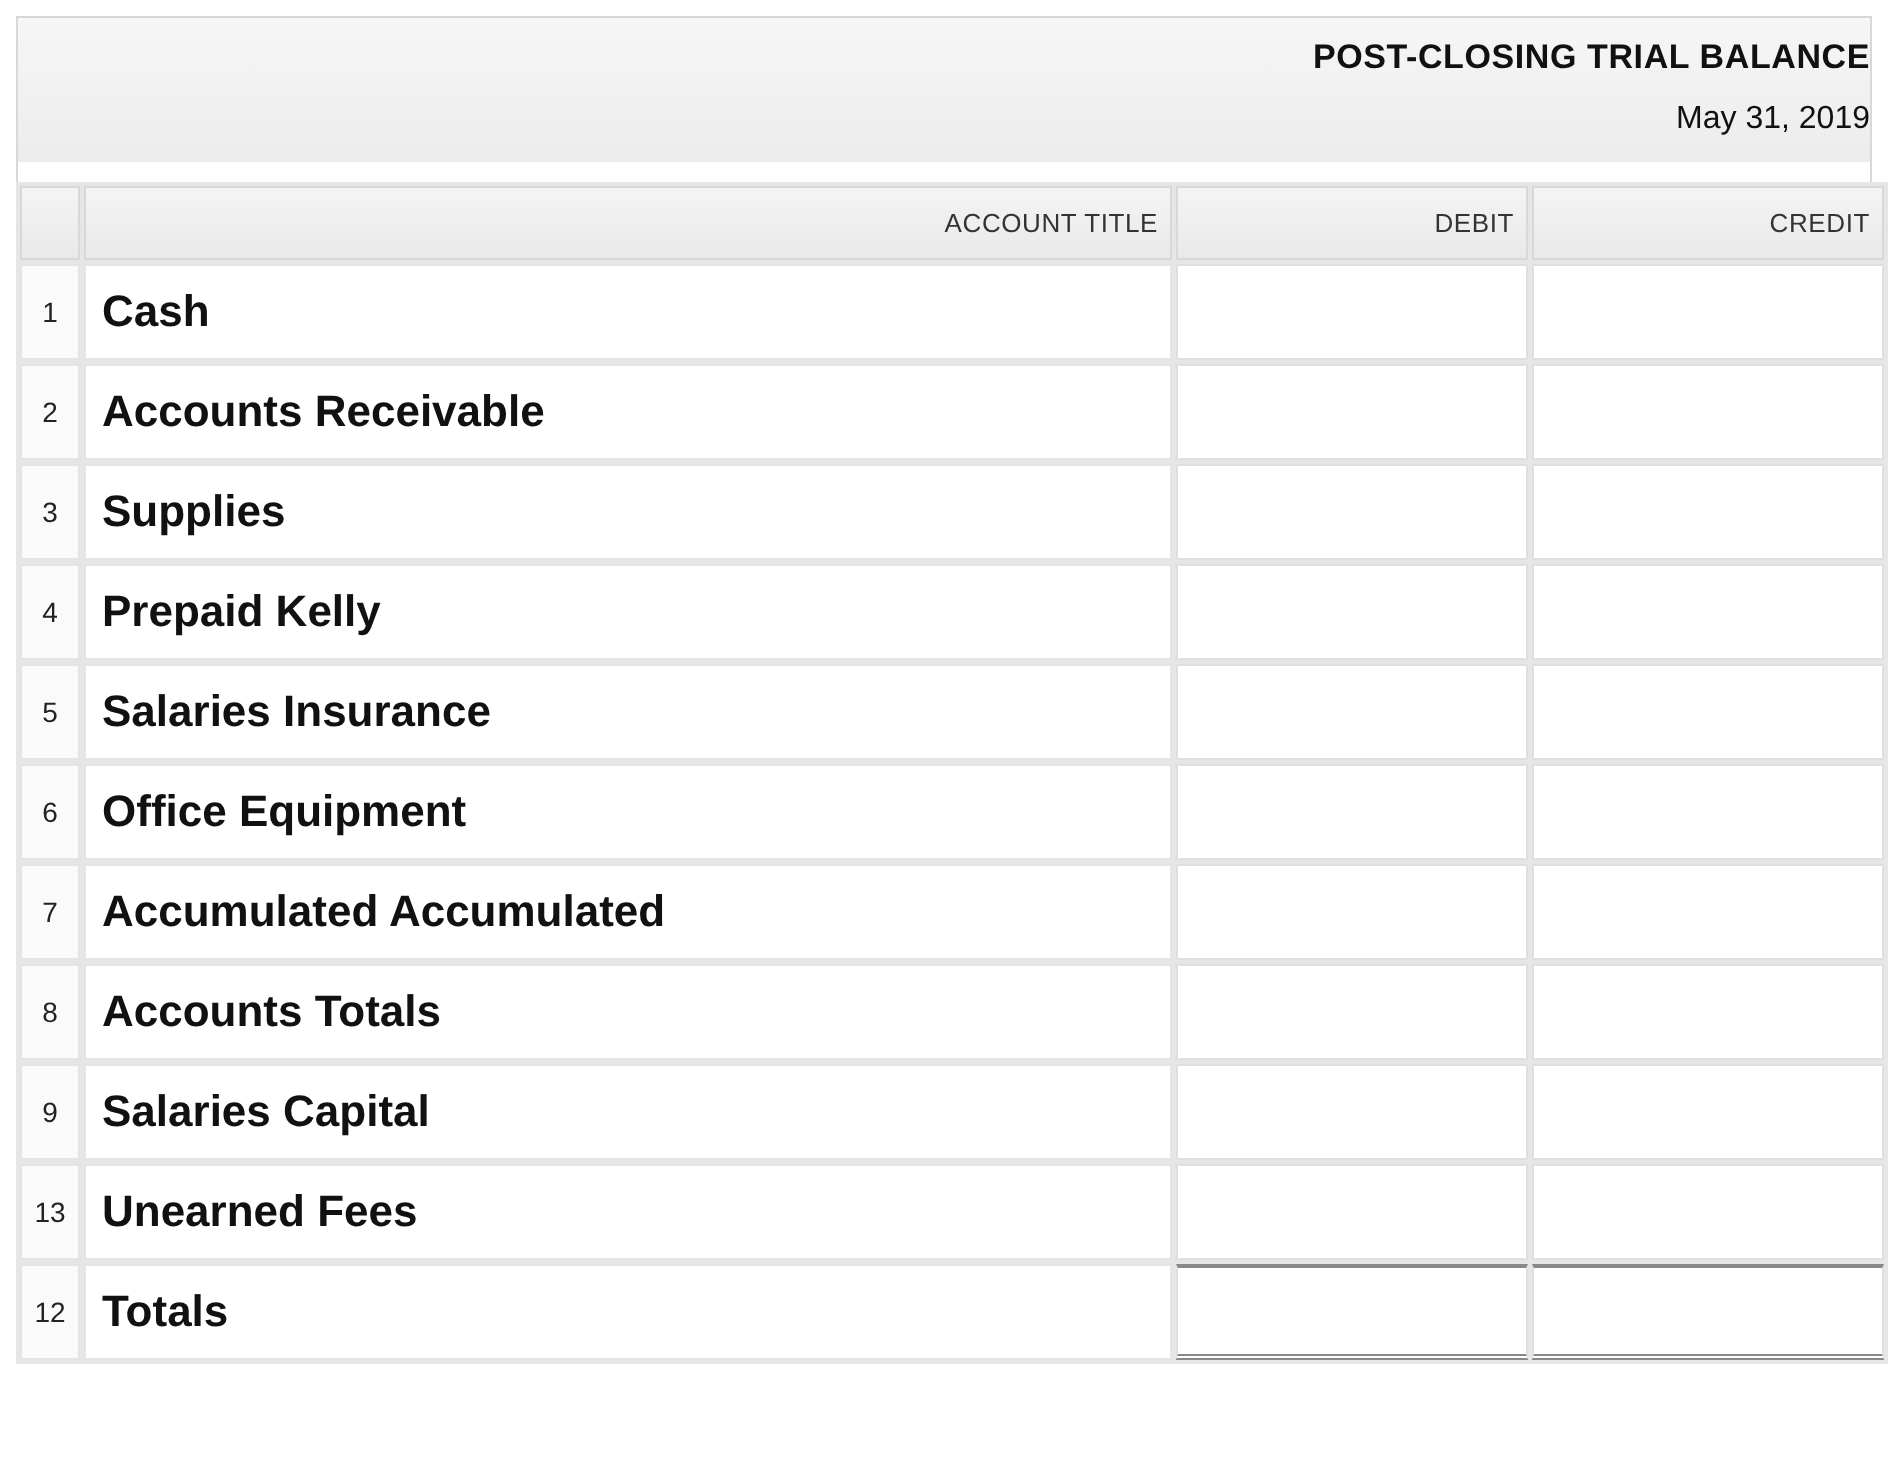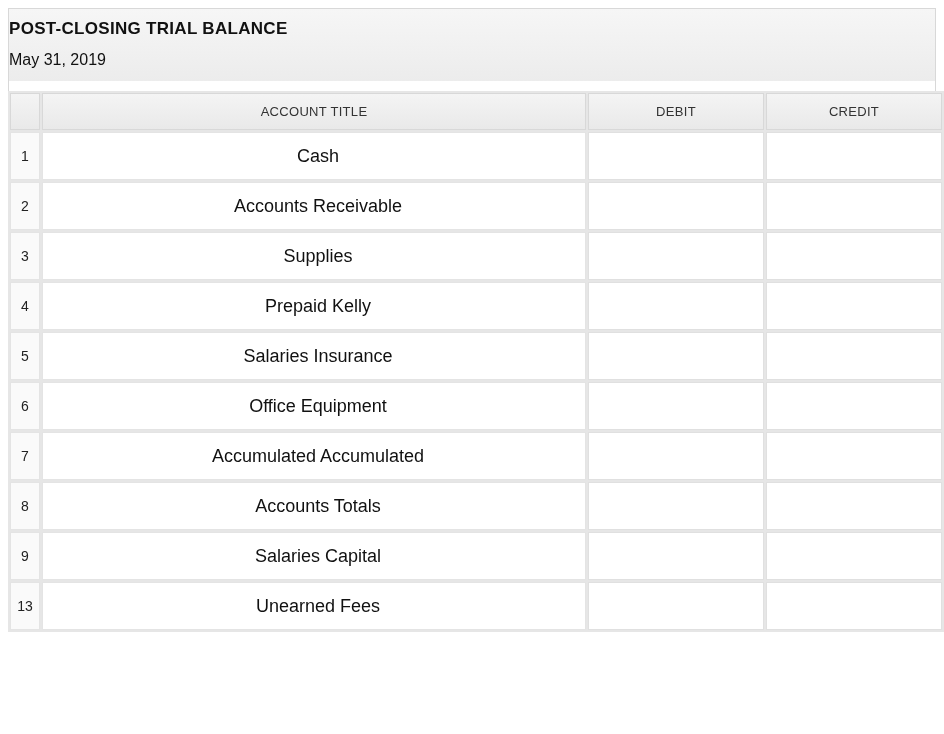--- a/index.html
+++ b/index.html
@@ -10,21 +10,21 @@
     background: #ffffff;
     color: #111;
   }
   .sheet {
     width: 928px;
   }
   .title-block {
     background: linear-gradient(to bottom, #f6f6f6, #ececec);
     border: 1px solid #d8d8d8;
     border-bottom: none;
-    text-align: left;
+    text-align: right;
     padding: 10px 0 12px 0;
   }
   .title-block .title {
     font-size: 17px;
     font-weight: 600;
     letter-spacing: 0.3px;
     margin-bottom: 12px;
   }
   .title-block .date {
     font-size: 16px;
@@ -48,40 +48,40 @@
   col.deb  { width: 176px; }
   col.cred { width: 176px; }
   th {
     background: linear-gradient(to bottom, #f4f4f4, #e9e9e9);
     font-size: 13px;
     font-weight: 500;
     letter-spacing: 0.3px;
     padding: 10px 6px;
     border: 1px solid #d8d8d8;
     color: #333;
+    text-align: right;
   }
   td {
     background: #ffffff;
     border: 1px solid #e4e4e4;
     padding: 0;
     height: 48px;
     vertical-align: middle;
   }
   td.rownum {
     text-align: center;
     font-size: 14px;
     color: #222;
     background: #fafafa;
   }
   td.acct {
-    font-size: 18px;
+    font-size: 22px;
     padding-left: 8px;
-    font-weight: 400;
+    font-weight: 700;
     color: #111;
-    text-align: center;
   }
   td.val {
     border: 1px solid #e0e0e0;
   }
   tr.totals td.val {
     border-top: 2px solid #888;
     border-bottom: 3px double #888;
   }
   td.val input {
     width: 100%;
@@ -174,16 +174,22 @@
           <td class="acct">Salaries Capital</td>
           <td class="val"><input type="text" style=""></td>
           <td class="val"><input type="text" style=""></td>
         </tr>
         <tr>
           <td class="rownum">13</td>
           <td class="acct">Unearned Fees</td>
           <td class="val"><input type="text" style=""></td>
           <td class="val"><input type="text" style=""></td>
         </tr>
+        <tr class="totals">
+          <td class="rownum">12</td>
+          <td class="acct">Totals</td>
+          <td class="val"><input type="text" style=""></td>
+          <td class="val"><input type="text" style=""></td>
+        </tr>
       </tbody>
   </table>
 
 </div>
 
 </body></html>

